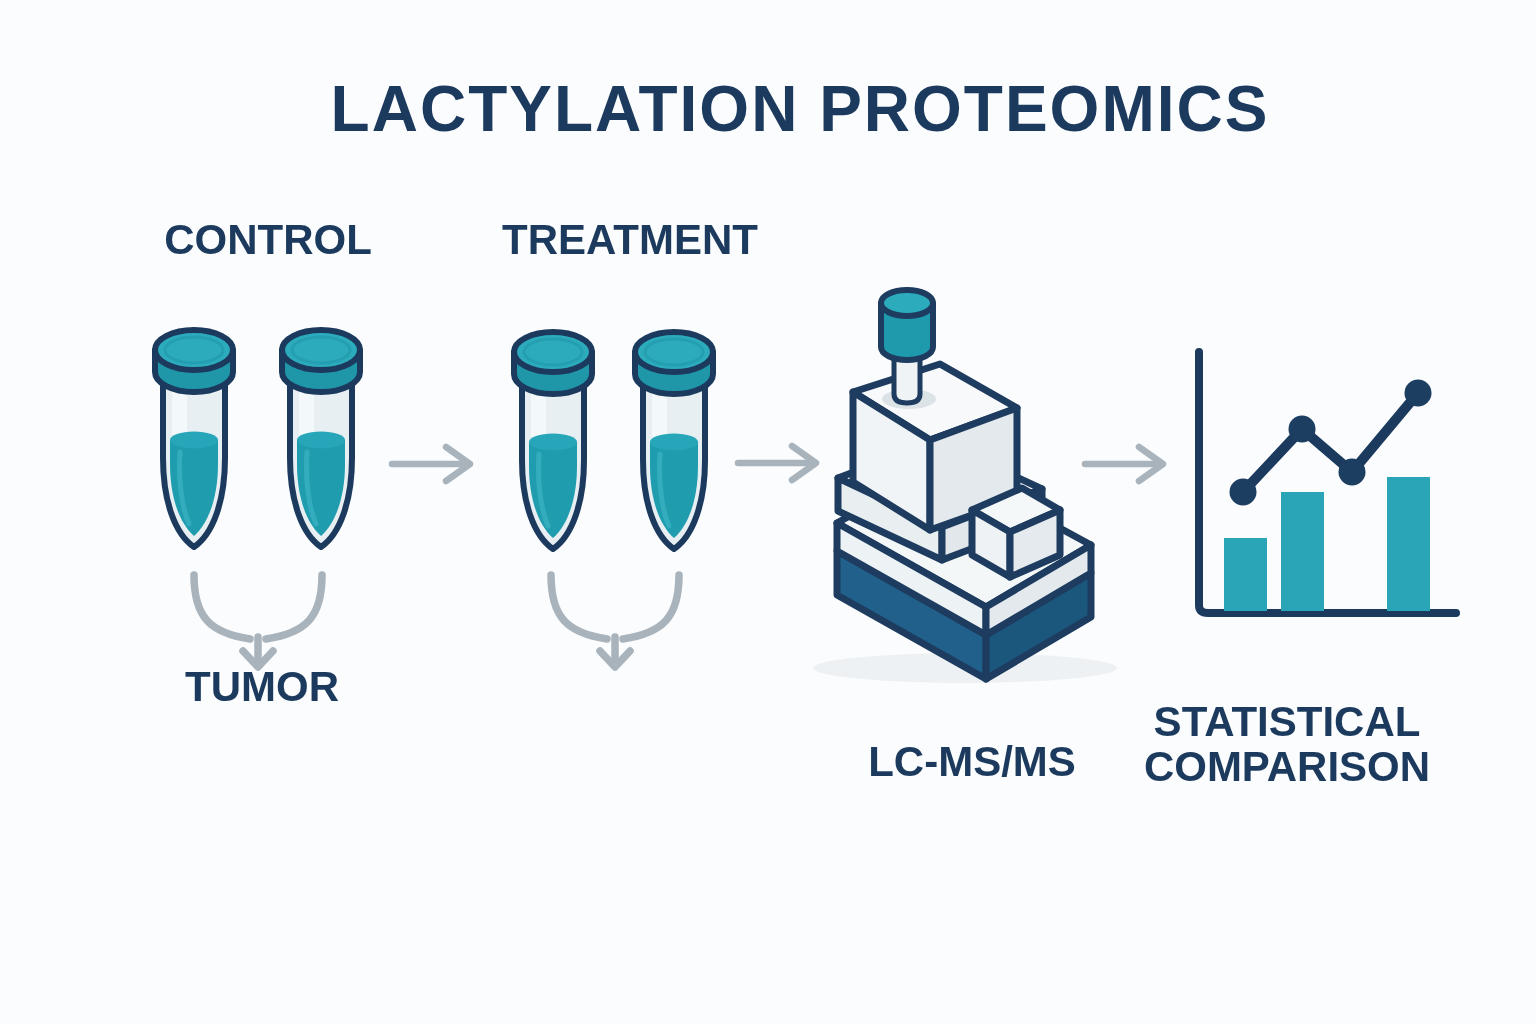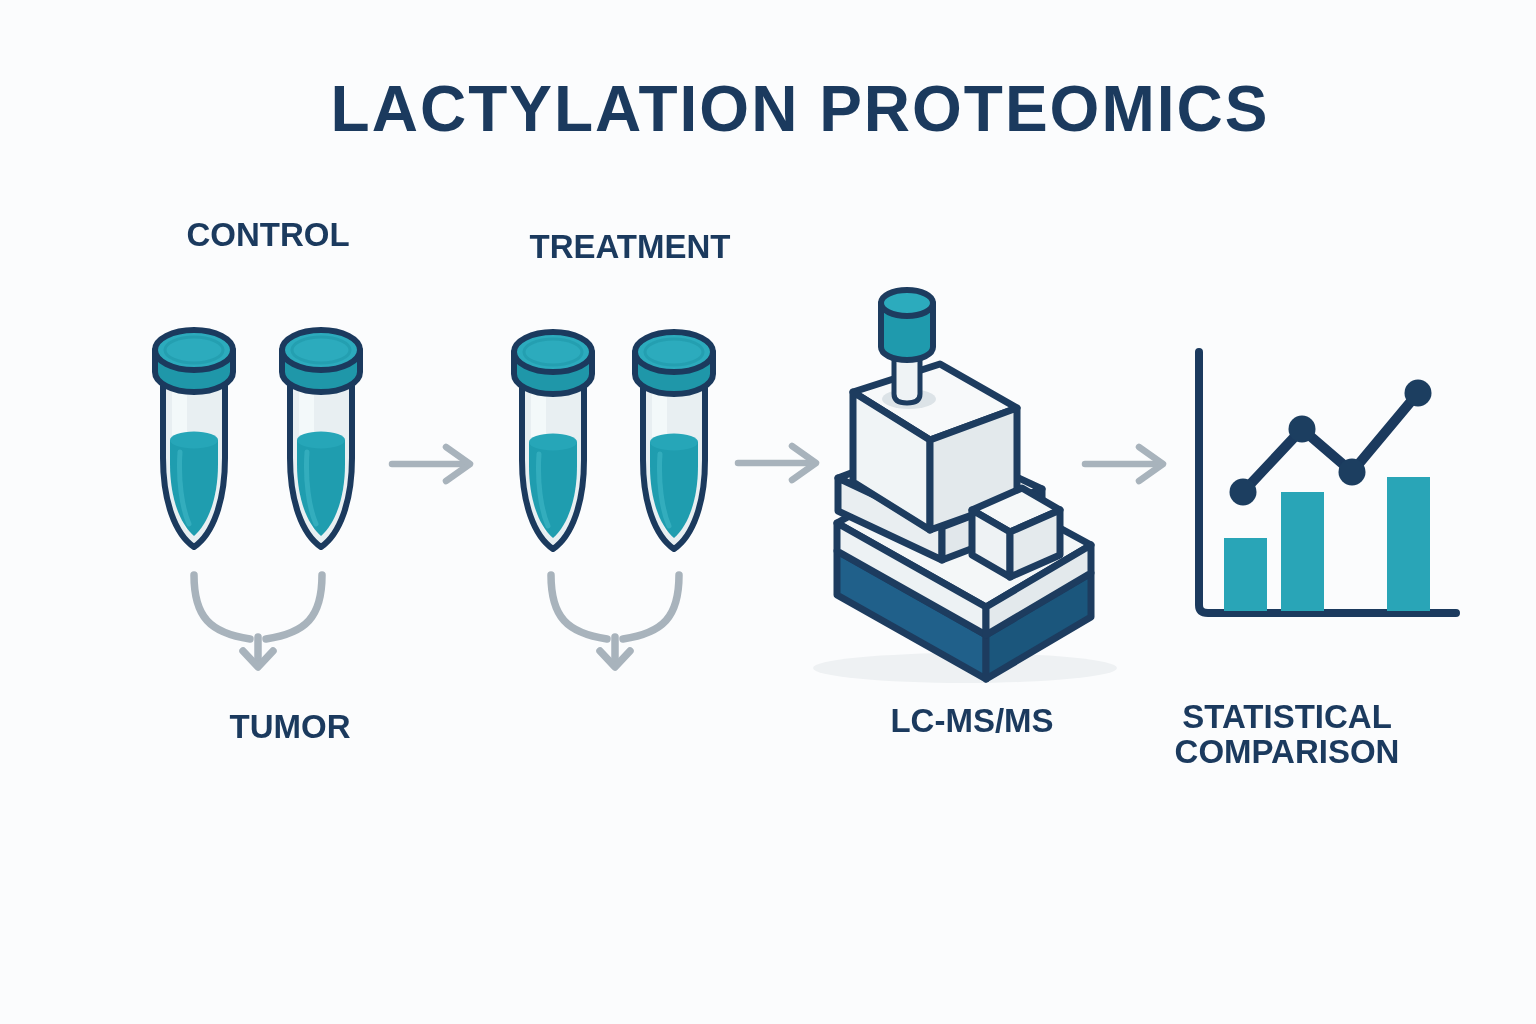--- a/index.html
+++ b/index.html
@@ -6,21 +6,21 @@
   .canvas{
     position:relative;width:1536px;height:1024px;background:#fbfcfd;
     overflow:hidden;font-family:"Liberation Sans", sans-serif;
   }
   .lbl{
     position:absolute;color:#1b3a5e;font-weight:700;white-space:nowrap;
     transform:translateX(-50%);line-height:1.06;text-align:center;
     letter-spacing:0px;user-select:none;
   }
   .title{font-size:64px;letter-spacing:2px;top:76px;left:800px;}
-  .step{font-size:33px;}
+  .step{font-size:42px;}
   .svg-layer{position:absolute;left:0;top:0;}
 </style>
 </head>
 <body>
 
 <div class="canvas">
 
   <svg class="svg-layer" width="1536" height="1024" viewBox="0 0 1536 1024">
     <defs>
 
@@ -116,26 +116,26 @@
       <circle cx="1302" cy="429" r="13.5" fill="#1c3e60"></circle>
       <circle cx="1352" cy="472" r="13.5" fill="#1c3e60"></circle>
       <circle cx="1418" cy="393" r="13.5" fill="#1c3e60"></circle>
     </g>
   </svg>
 
   <div class="lbl title">LACTYLATION PROTEOMICS</div>
 
   <div class="lbl step" style="left:268px;top:218px;">CONTROL</div>
 
-  <div class="lbl step" style="left:630px;top:218px;margin-top:12px;">TREATMENT</div>
+  <div class="lbl step" style="left:630px;top:218px;">TREATMENT</div>
 
-  <div class="lbl step" style="left:262px;top:710px;margin-left:28px;">
+  <div class="lbl step" style="left:262px;top:665px;">
     <div>TUMOR</div>
   </div>
 
-  <div class="lbl step" style="left:972px;top:704px;">LC-MS/MS</div>
+  <div class="lbl step" style="left:972px;top:740px;">LC-MS/MS</div>
 
   <div class="lbl step" style="left:1287px;top:700px;">
     <div>STATISTICAL</div>
     <div>COMPARISON</div>
   </div>
 
 </div>
 
 </body></html>

